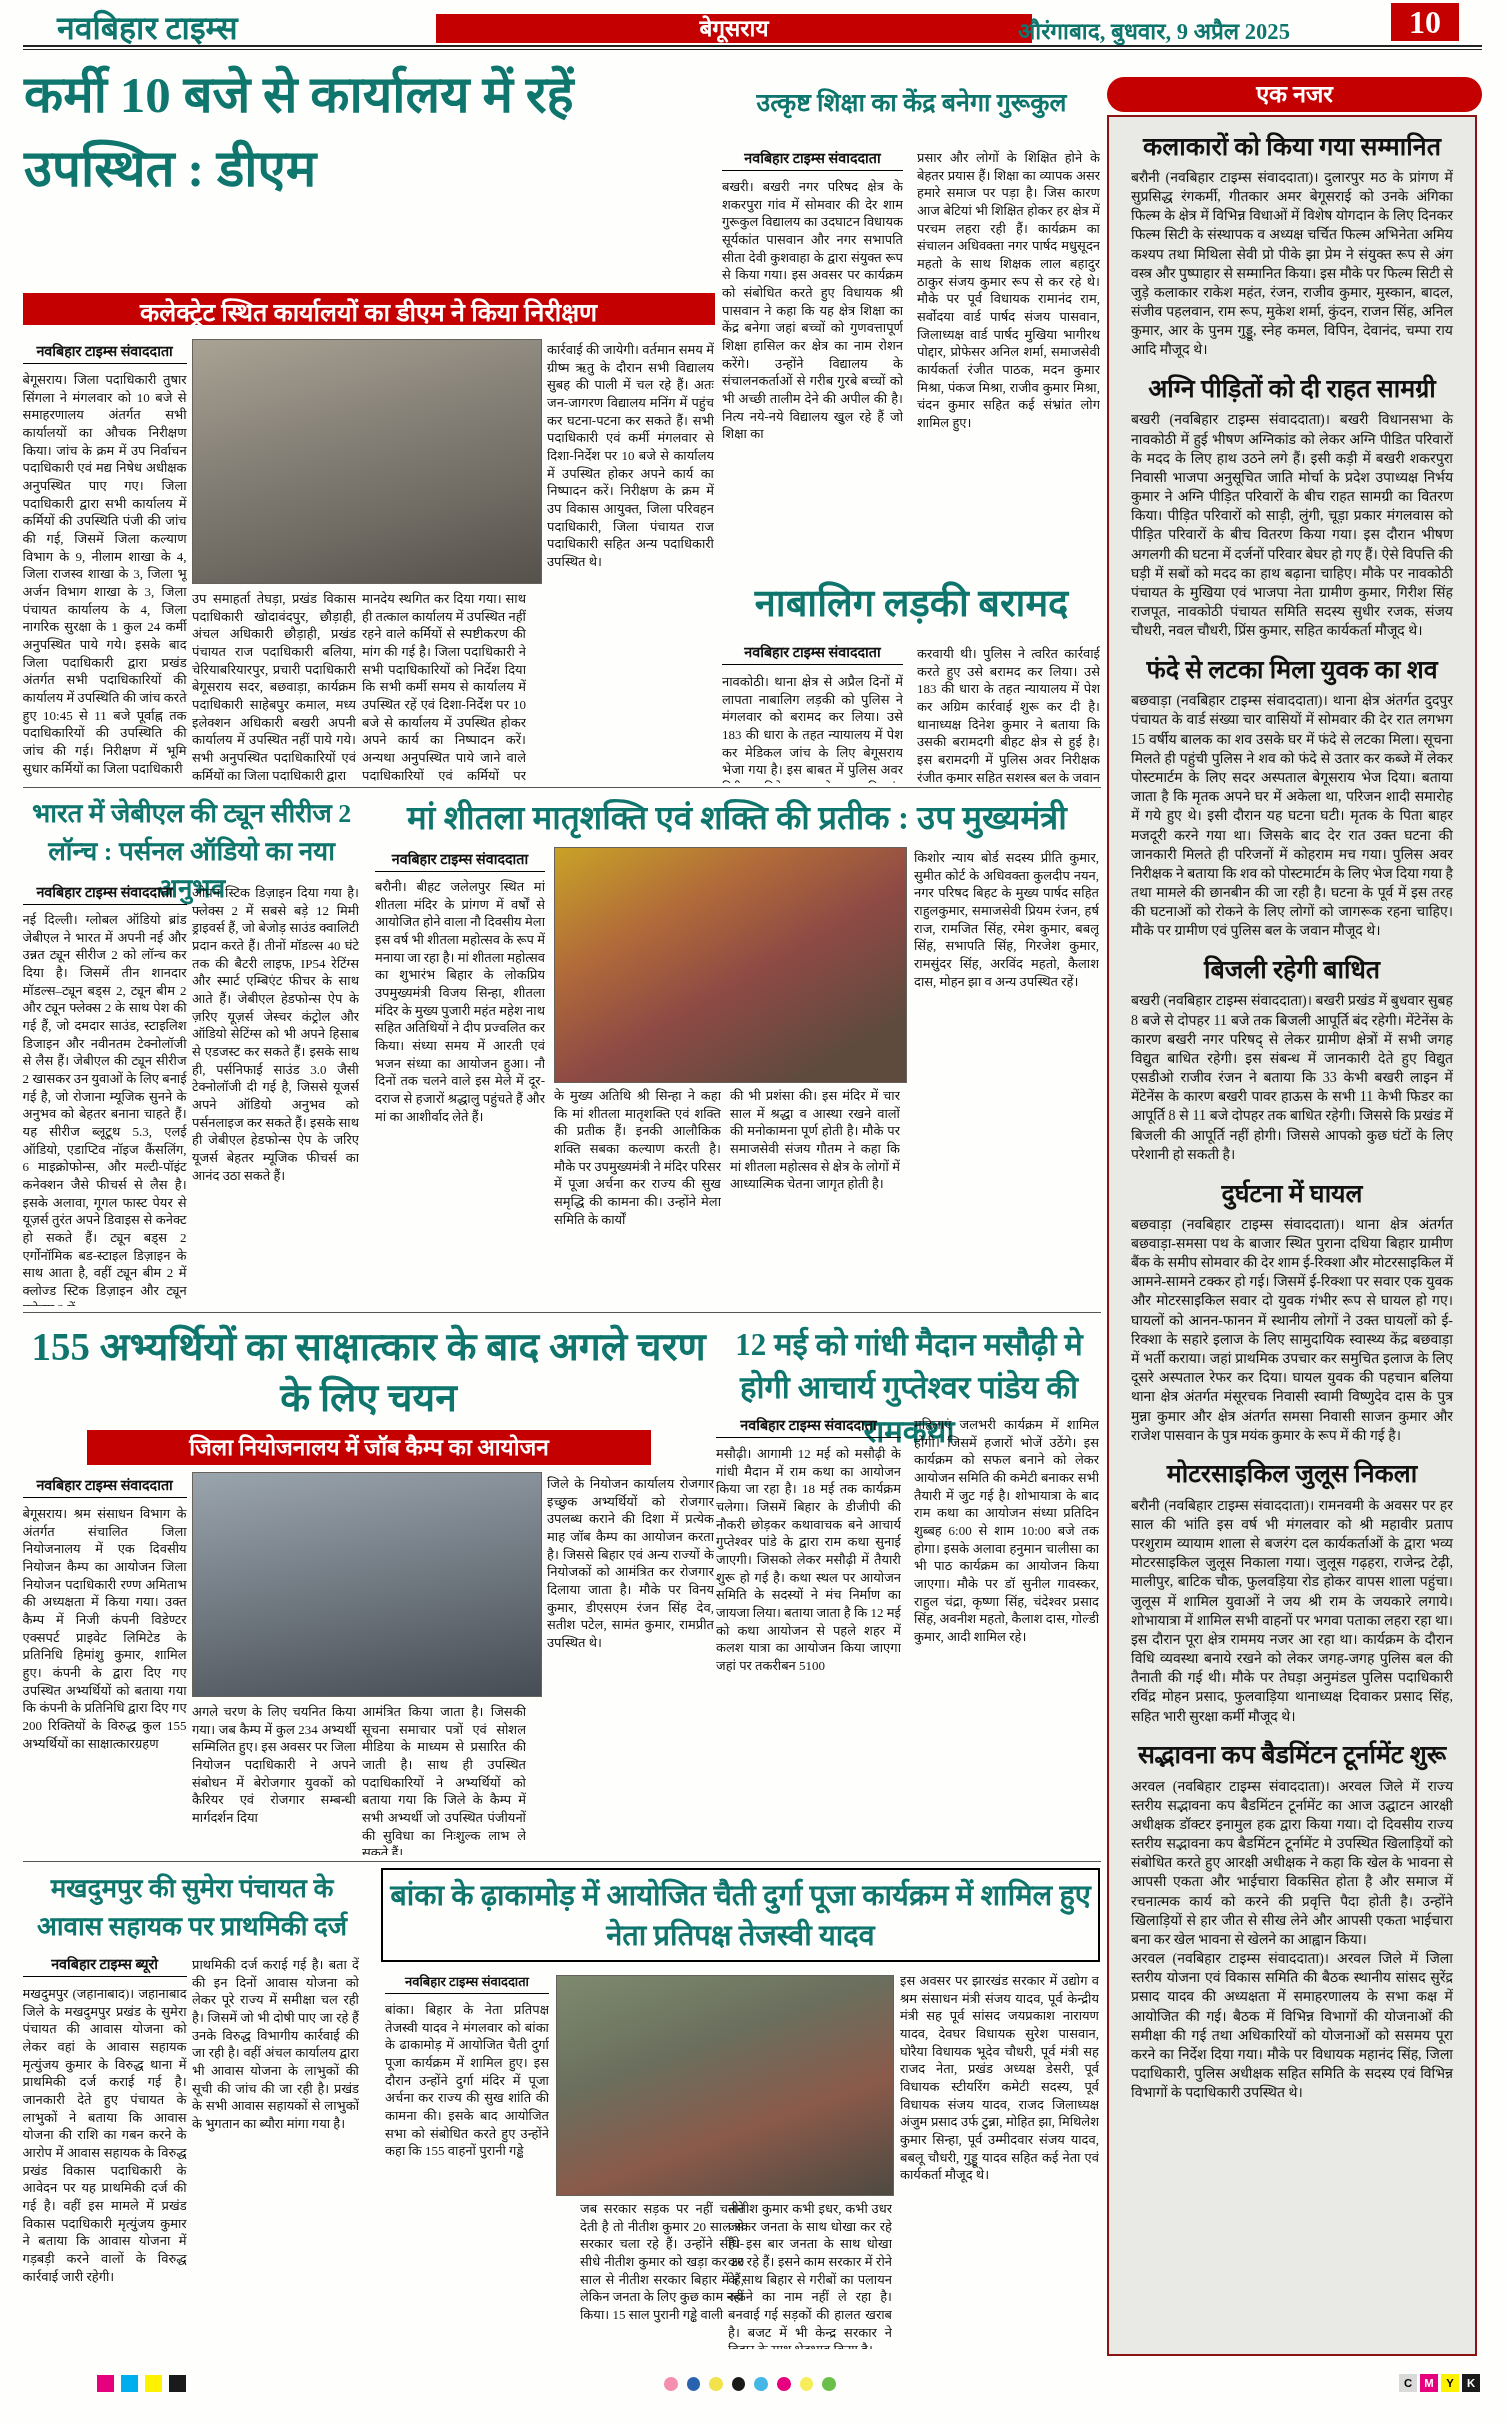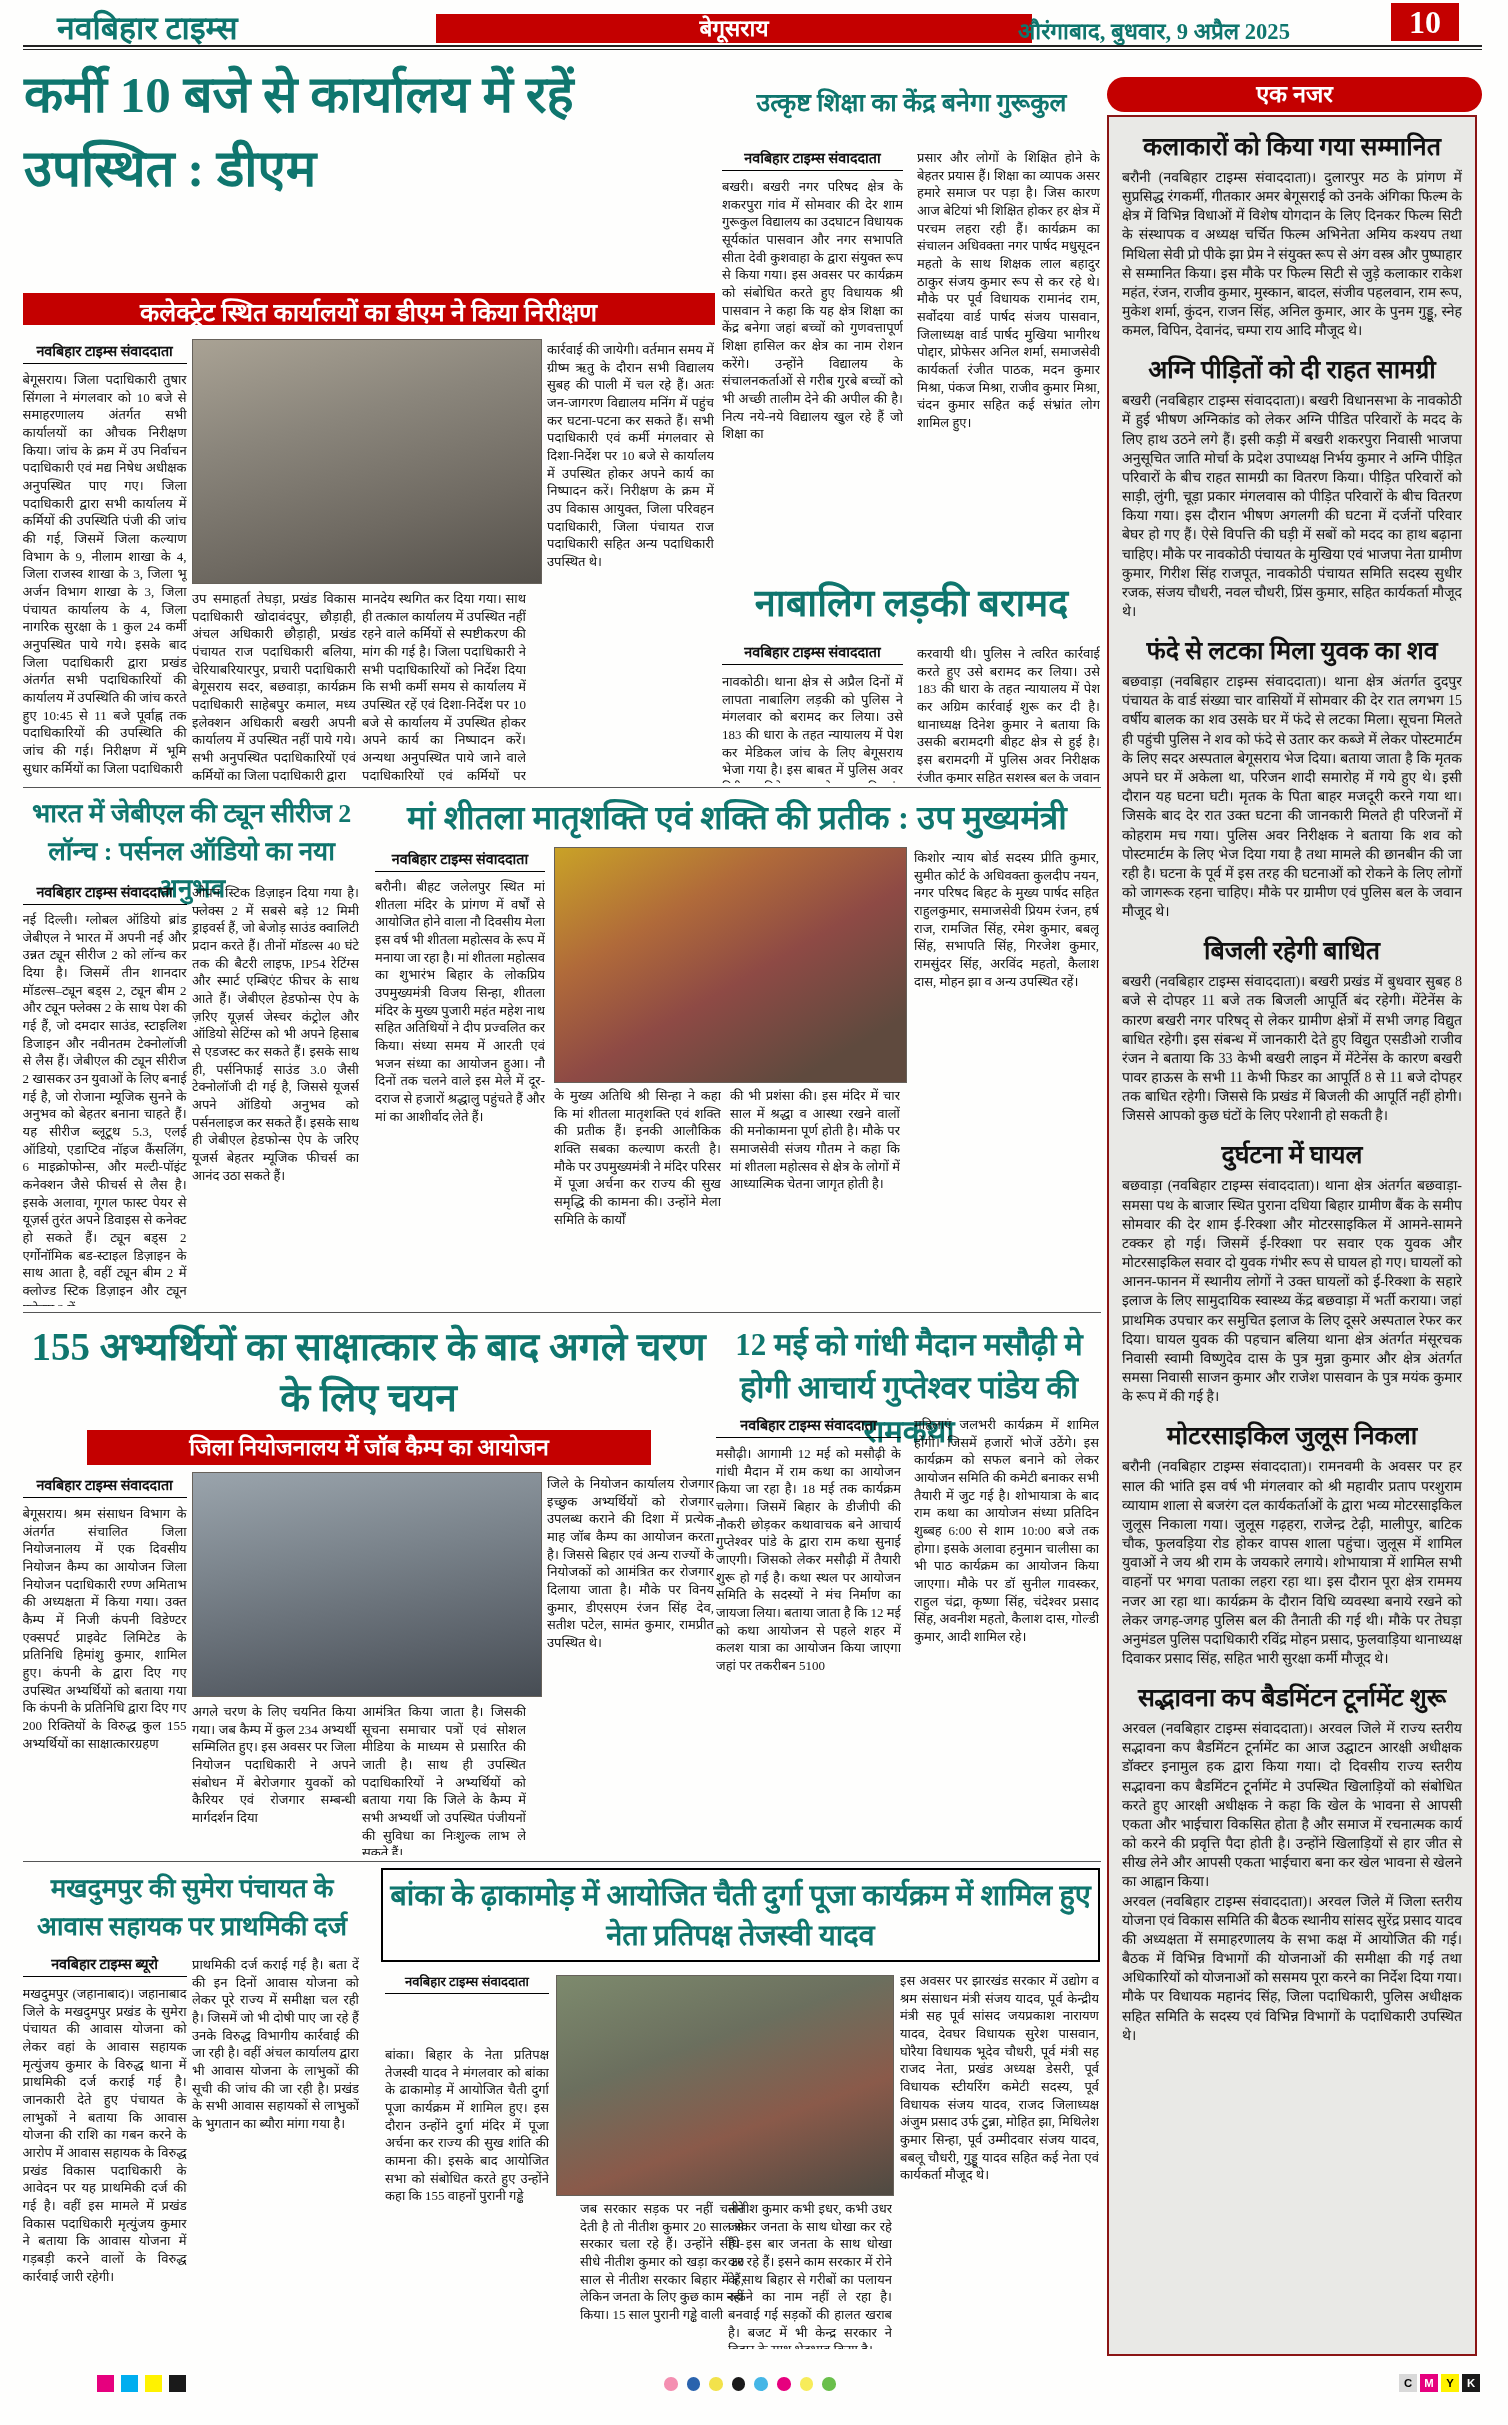--- a/index.html
+++ b/index.html
@@ -98,30 +98,30 @@
   <div class="abs byline" style="left:22.6px;top:1954px;width:164px;">नवबिहार टाइम्स ब्यूरो</div>
   <div class="abs body-txt" style="left:22.6px;top:1985px;width:164px;height:366px;">मखदुमपुर (जहानाबाद)। जहानाबाद जिले के मखदुमपुर प्रखंड के सुमेरा पंचायत की आवास योजना को लेकर वहां के आवास सहायक मृत्युंजय कुमार के विरुद्ध थाना में प्राथमिकी दर्ज कराई गई है। जानकारी देते हुए पंचायत के लाभुकों ने बताया कि आवास योजना की राशि का गबन करने के आरोप में आवास सहायक के विरुद्ध प्रखंड विकास पदाधिकारी के आवेदन पर यह प्राथमिकी दर्ज की गई है। वहीं इस मामले में प्रखंड विकास पदाधिकारी मृत्युंजय कुमार ने बताया कि आवास योजना में गड़बड़ी करने वालों के विरुद्ध कार्रवाई जारी रहेगी।</div>
   <div class="abs body-txt" style="left:192px;top:1956px;width:167px;height:395px;">प्राथमिकी दर्ज कराई गई है। बता दें की इन दिनों आवास योजना को लेकर पूरे राज्य में समीक्षा चल रही है। जिसमें जो भी दोषी पाए जा रहे हैं उनके विरुद्ध विभागीय कार्रवाई की जा रही है। वहीं अंचल कार्यालय द्वारा भी आवास योजना के लाभुकों की सूची की जांच की जा रही है। प्रखंड के सभी आवास सहायकों से लाभुकों के भुगतान का ब्यौरा मांगा गया है।</div>
 
   <div class="abs hl center" style="left:381px;top:1868px;width:712px;border:2.3px solid #000;padding:4.5px 1.5px;font-size:29px;line-height:1.4;">
     <span>बांका के ढ़ाकामोड़ में आयोजित चैती दुर्गा पूजा कार्यक्रम में शामिल हुए नेता प्रतिपक्ष तेजस्वी यादव</span>
   </div>
   <div class="abs byline" style="left:385px;top:1972px;width:164px;font-size:13px;">नवबिहार टाइम्स संवाददाता</div>
   <div class="abs photo" style="left:556px;top:1975px;width:336px;height:219px;
               background:linear-gradient(160deg,#7d8a6d 0%,#6b6f5e 35%,#8a5a4a 65%,#4e4a42 100%);"></div>
-  <div class="abs body-txt" style="left:385px;top:2001px;width:164px;height:348px;margin-top:45px;">बांका। बिहार के नेता प्रतिपक्ष तेजस्वी यादव ने मंगलवार को बांका के ढाकामोड़ में आयोजित चैती दुर्गा पूजा कार्यक्रम में शामिल हुए। इस दौरान उन्होंने दुर्गा मंदिर में पूजा अर्चना कर राज्य की सुख शांति की कामना की। इसके बाद आयोजित सभा को संबोधित करते हुए उन्होंने कहा कि 155 वाहनों पुरानी गड्ढे</div>
+  <div class="abs body-txt" style="left:385px;top:2001px;width:164px;height:348px;">बांका। बिहार के नेता प्रतिपक्ष तेजस्वी यादव ने मंगलवार को बांका के ढाकामोड़ में आयोजित चैती दुर्गा पूजा कार्यक्रम में शामिल हुए। इस दौरान उन्होंने दुर्गा मंदिर में पूजा अर्चना कर राज्य की सुख शांति की कामना की। इसके बाद आयोजित सभा को संबोधित करते हुए उन्होंने कहा कि 155 वाहनों पुरानी गड्ढे</div>
   <div class="abs body-txt" style="left:556px;top:2200px;width:164px;height:149px;margin-left:24px;">जब सरकार सड़क पर नहीं चलने देती है तो नीतीश कुमार 20 साल से सरकार चला रहे हैं। उन्होंने सीधे-सीधे नीतीश कुमार को खड़ा कर 20 साल से नीतीश सरकार बिहार में हैं, लेकिन जनता के लिए कुछ काम नहीं किया। 15 साल पुरानी गड्ढे वाली</div>
   <div class="abs body-txt" style="left:728px;top:2200px;width:164px;height:149px;">नीतीश कुमार कभी इधर, कभी उधर जाकर जनता के साथ धोखा कर रहे हैं। इस बार जनता के साथ धोखा कर रहे हैं। इसने काम सरकार में रोने के साथ बिहार से गरीबों का पलायन रुकने का नाम नहीं ले रहा है। बनवाई गई सड़कों की हालत खराब है। बजट में भी केन्द्र सरकार ने बिहार के साथ भेदभाव किया है।</div>
   <div class="abs body-txt" style="left:900px;top:1972px;width:199px;height:377px;">इस अवसर पर झारखंड सरकार में उद्योग व श्रम संसाधन मंत्री संजय यादव, पूर्व केन्द्रीय मंत्री सह पूर्व सांसद जयप्रकाश नारायण यादव, देवघर विधायक सुरेश पासवान, घोरैया विधायक भूदेव चौधरी, पूर्व मंत्री सह राजद नेता, प्रखंड अध्यक्ष डेसरी, पूर्व विधायक स्टीयरिंग कमेटी सदस्य, पूर्व विधायक संजय यादव, राजद जिलाध्यक्ष अंजुम प्रसाद उर्फ टुन्ना, मोहित झा, मिथिलेश कुमार सिन्हा, पूर्व उम्मीदवार संजय यादव, बबलू चौधरी, गुड्डू यादव सहित कई नेता एवं कार्यकर्ता मौजूद थे।</div>
 
   <div class="abs red-band" style="left:1107px;top:77px;width:375px;height:35px;font-size:23.4px;line-height:35px;border-radius:17.3px;">
     <span>एक नजर</span>
   </div>
   <div class="abs" style="left:1107px;top:115px;width:370px;height:2241px;background:#e9e9e6;
-              border:2.3px solid #8b1515;padding:0 13px;box-sizing:border-box;overflow:hidden;">
+              border:2.3px solid #8b1515;padding:0 22px;box-sizing:border-box;overflow:hidden;">
     <div>
       <div class="sb-head">कलाकारों को किया गया सम्मानित</div>
       <div class="sb-body">बरौनी (नवबिहार टाइम्स संवाददाता)। दुलारपुर मठ के प्रांगण में सुप्रसिद्ध रंगकर्मी, गीतकार अमर बेगूसराई को उनके अंगिका फिल्म के क्षेत्र में विभिन्न विधाओं में विशेष योगदान के लिए दिनकर फिल्म सिटी के संस्थापक व अध्यक्ष चर्चित फिल्म अभिनेता अमिय कश्यप तथा मिथिला सेवी प्रो पीके झा प्रेम ने संयुक्त रूप से अंग वस्त्र और पुष्पाहार से सम्मानित किया। इस मौके पर फिल्म सिटी से जुड़े कलाकार राकेश महंत, रंजन, राजीव कुमार, मुस्कान, बादल, संजीव पहलवान, राम रूप, मुकेश शर्मा, कुंदन, राजन सिंह, अनिल कुमार, आर के पुनम गुड्डू, स्नेह कमल, विपिन, देवानंद, चम्पा राय आदि मौजूद थे।</div>
     </div>
     <div>
       <div class="sb-head">अग्नि पीड़ितों को दी राहत सामग्री</div>
       <div class="sb-body">बखरी (नवबिहार टाइम्स संवाददाता)। बखरी विधानसभा के नावकोठी में हुई भीषण अग्निकांड को लेकर अग्नि पीडित परिवारों के मदद के लिए हाथ उठने लगे हैं। इसी कड़ी में बखरी शकरपुरा निवासी भाजपा अनुसूचित जाति मोर्चा के प्रदेश उपाध्यक्ष निर्भय कुमार ने अग्नि पीड़ित परिवारों के बीच राहत सामग्री का वितरण किया। पीड़ित परिवारों को साड़ी, लुंगी, चूड़ा प्रकार मंगलवास को पीड़ित परिवारों के बीच वितरण किया गया। इस दौरान भीषण अगलगी की घटना में दर्जनों परिवार बेघर हो गए हैं। ऐसे विपत्ति की घड़ी में सबों को मदद का हाथ बढ़ाना चाहिए। मौके पर नावकोठी पंचायत के मुखिया एवं भाजपा नेता ग्रामीण कुमार, गिरीश सिंह राजपूत, नावकोठी पंचायत समिति सदस्य सुधीर रजक, संजय चौधरी, नवल चौधरी, प्रिंस कुमार, सहित कार्यकर्ता मौजूद थे।</div>
     </div>
     <div>
       <div class="sb-head">फंदे से लटका मिला युवक का शव</div>

